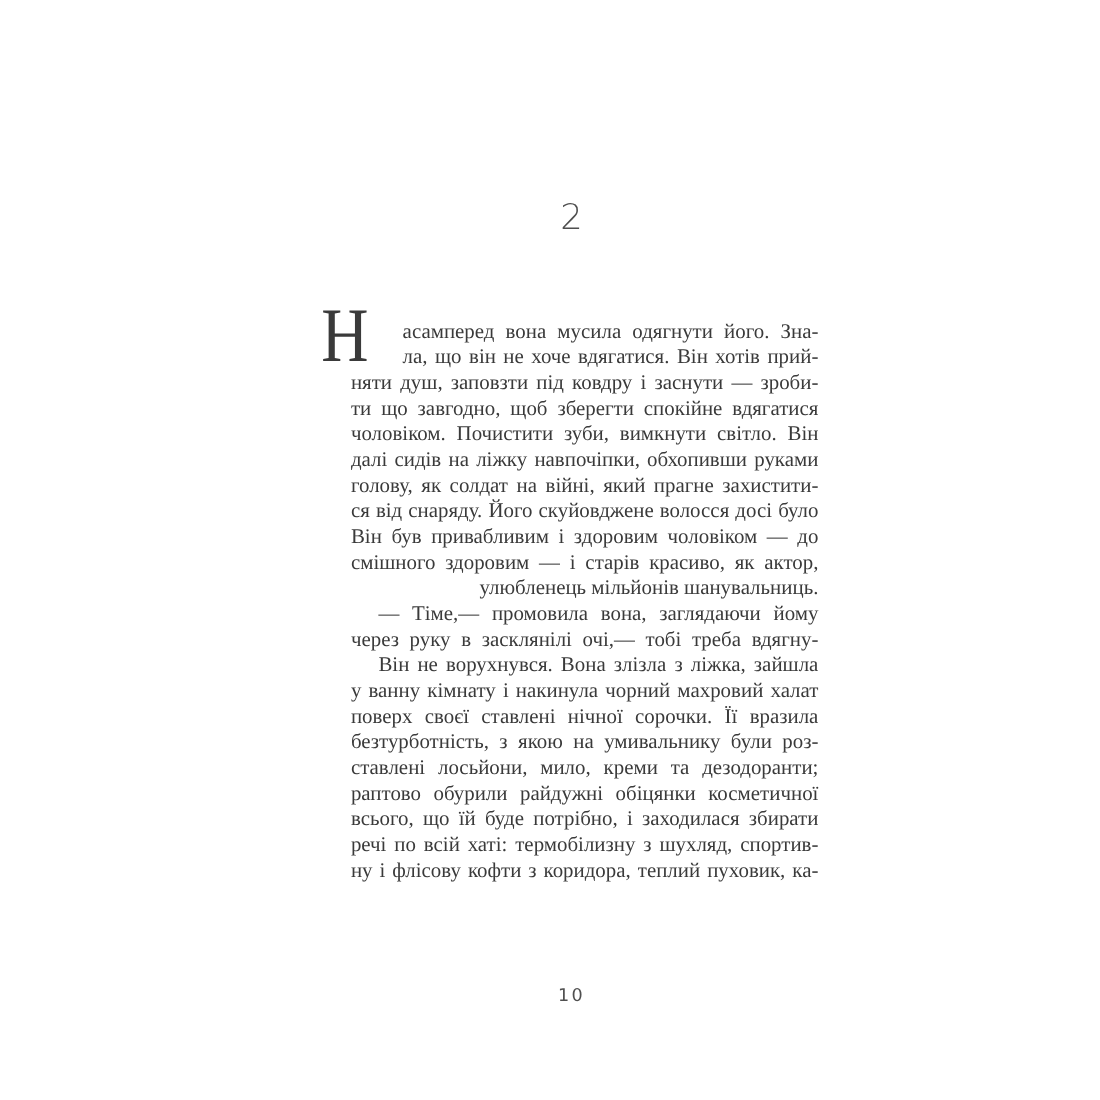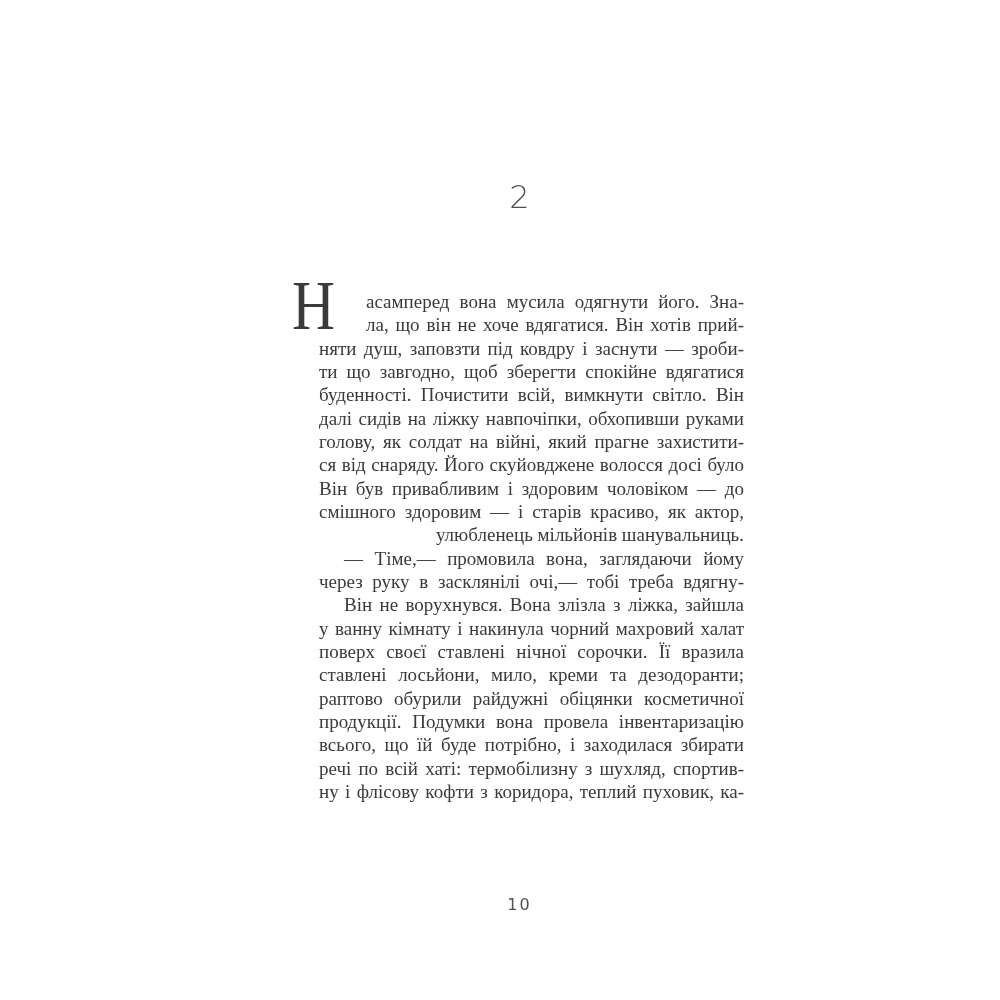--- a/index.html
+++ b/index.html
@@ -82,34 +82,34 @@
 <div class="book-page">
   <div class="chapter-number">2</div>
 
   <div class="text-block">
     <span class="drop-cap">Н</span>
 
   <div class="line jst dc">асамперед вона мусила одягнути його. Зна-</div>
       <div class="line jst dc">ла, що він не хоче вдягатися. Він хотів прий-</div>
       <div class="line jst">няти душ, заповзти під ковдру і заснути — зроби-</div>
       <div class="line jst">ти що завгодно, щоб зберегти спокійне вдягатися</div>
-      <div class="line jst">буденності. Почистити всій, вимкнути світло. Він</div>
+      <div class="line jst">чоловіком. Почистити зуби, вимкнути світло. Він</div>
       <div class="line jst">далі сидів на ліжку навпочіпки, обхопивши руками</div>
       <div class="line jst">голову, як солдат на війні, який прагне захистити-</div>
       <div class="line jst">ся від снаряду. Його скуйовджене волосся досі було</div>
       <div class="line jst">Він був привабливим і здоровим чоловіком — до</div>
       <div class="line jst">смішного здоровим — і старів красиво, як актор,</div>
       <div class="line">улюбленець мільйонів шанувальниць.</div>
       <div class="line jst ind">— Тіме,— промовила вона, заглядаючи йому</div>
       <div class="line jst">через руку в засклянілі очі,— тобі треба вдягну-</div>
       <div class="line jst ind">Він не ворухнувся. Вона злізла з ліжка, зайшла</div>
       <div class="line jst">у ванну кімнату і накинула чорний махровий халат</div>
       <div class="line jst">поверх своєї ставлені нічної сорочки. Її вразила</div>
+      <div class="line jst">безтурботність, з якою на умивальнику були роз-</div>
       <div class="line jst">ставлені лосьйони, мило, креми та дезодоранти;</div>
       <div class="line jst">раптово обурили райдужні обіцянки косметичної</div>
-      <div class="line jst">продукції. Подумки вона провела інвентаризацію</div>
       <div class="line jst">всього, що їй буде потрібно, і заходилася збирати</div>
       <div class="line jst">речі по всій хаті: термобілизну з шухляд, спортив-</div>
       <div class="line jst">ну і флісову кофти з коридора, теплий пуховик, ка-</div>
     </div>
 
   <div class="page-number">10</div>
 </div>
 
 </body></html>

